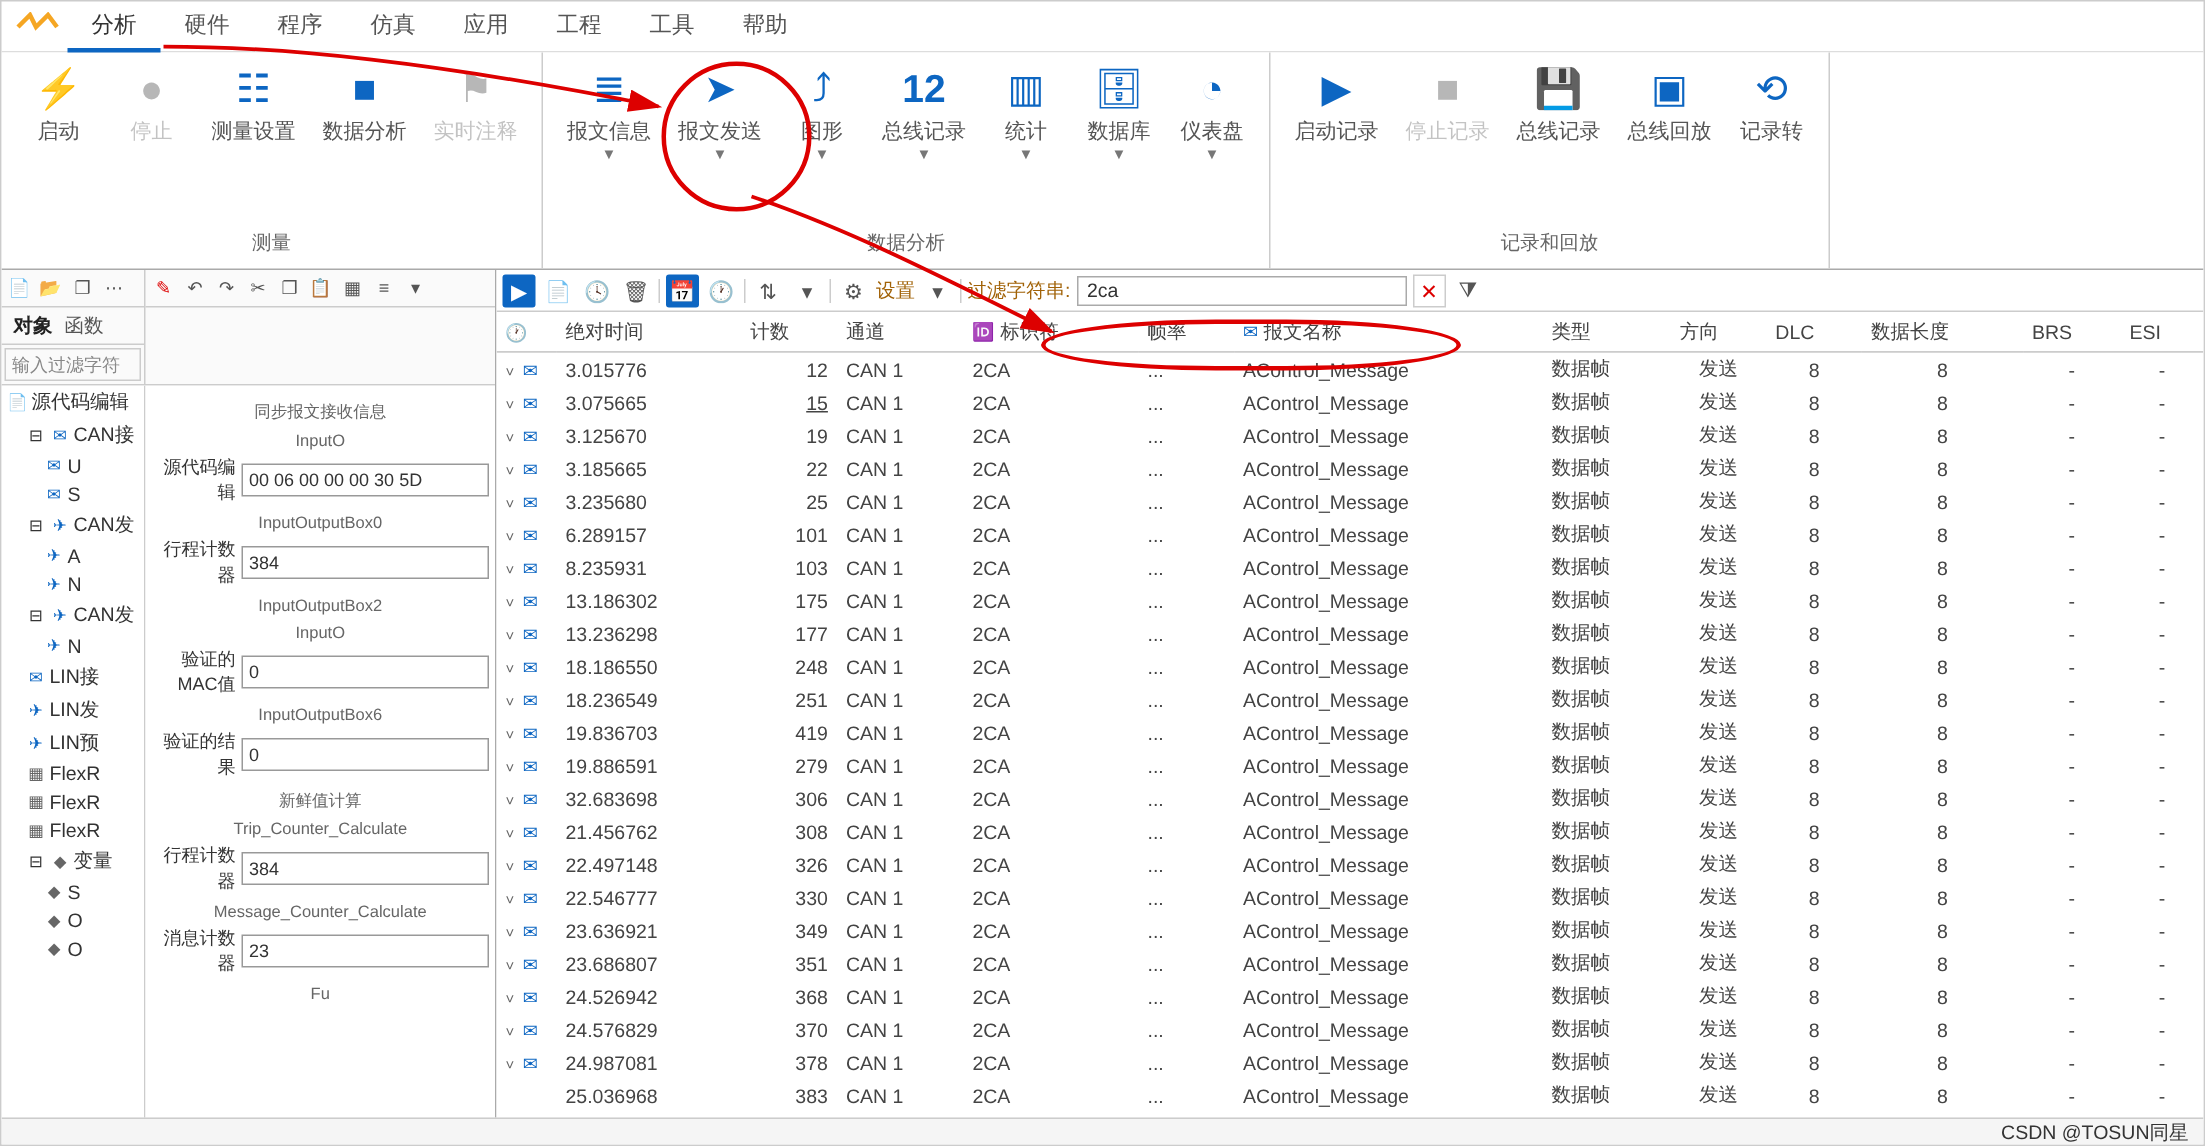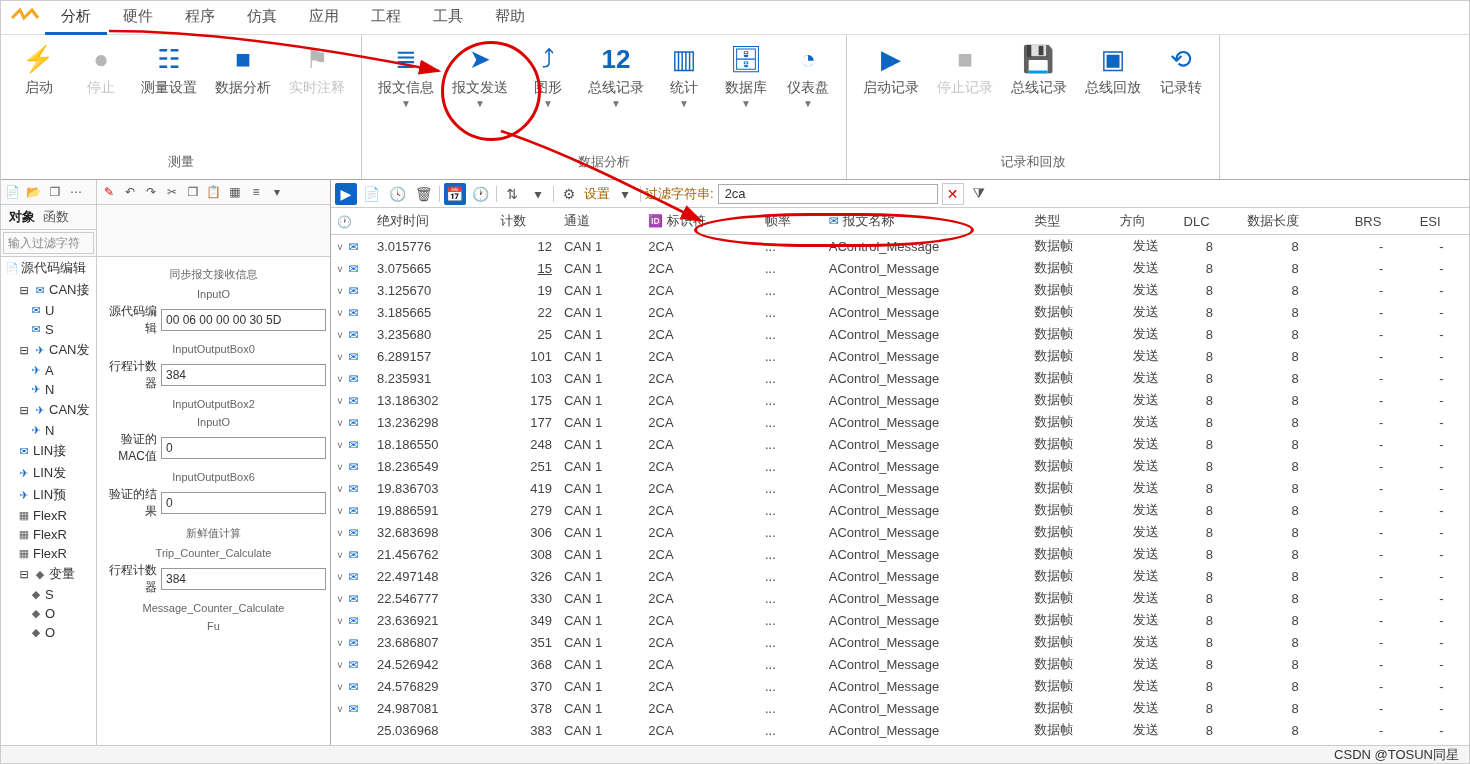--- a/index.html
+++ b/index.html
@@ -308,20 +308,24 @@
               <label>验证的结果</label>
               <input value="0" style="">
             </div>
             <div class="panel-title">新鲜值计算</div>
             <div class="panel-title">Trip_Counter_Calculate</div>
             <div class="row">
               <label>行程计数器</label>
               <input value="384" style="">
             </div>
             <div class="panel-title">Message_Counter_Calculate</div>
+            <div class="row">
+              <label>消息计数器</label>
+              <input value="23" style="">
+            </div>
             <div class="panel-title">Fu</div>
           </div>
       </div>
     </div>
   </div>
 
   <div class="right-pane">
     <div class="toolbar">
       <span class="tb blue">▶</span>
       <span class="tb">📄</span>

